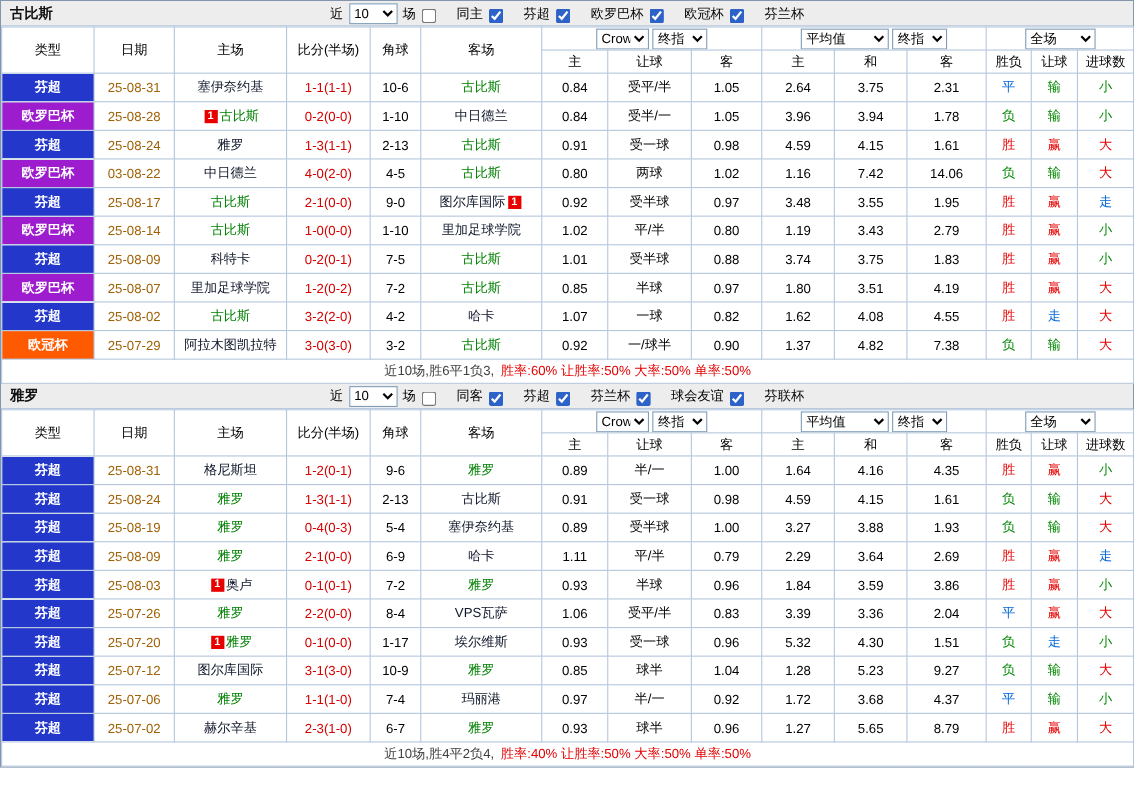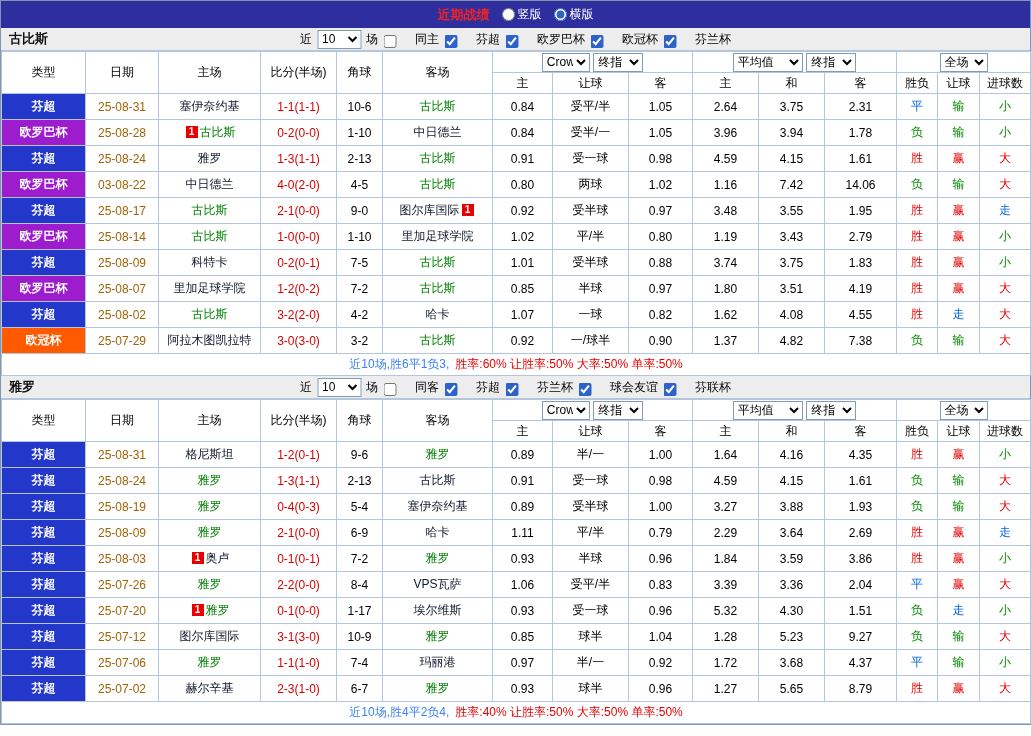--- a/index.html
+++ b/index.html
@@ -10,55 +10,44 @@
   .titlebar .title{color:var(--title-text,#ee2222);font-weight:bold;font-size:13px}
   .radio{display:inline-flex;align-items:center;gap:3px;color:#fff;font-size:12px}
   .radio input{accent-color:#2d62c8;margin:0;width:13px;height:13px}
   
   .sec-head{height:23px;background:var(--section-header-bg,#ededed);border-bottom:1px solid var(--table-border,#b4c6dc);display:flex;align-items:center;padding:0 8px;position:relative}
   .team{font-weight:bold;font-size:13px;color:#111;cursor:pointer}
   .filters{position:absolute;left:50%;transform:translateX(-50%);display:flex;align-items:center;gap:5px;white-space:nowrap}
   .filters label{display:inline-flex;align-items:flex-end;gap:19px}
   .filters input[type=checkbox]{accent-color:#2d62c8;margin:0;width:13px;height:13px}
   select{border:1px solid #7f9db9;background:#fff;height:19px;font-size:12px;font-family:inherit}
-  .sel-count{width:44px}.sel-src{width:48px}.sel-fin{width:50px}.sel-avg{width:70px}.sel-full{width:48px}
+  .sel-count{width:44px}.sel-src{width:48px}.sel-fin{width:50px}.sel-avg{width:80px}.sel-full{width:64px}
   
   table{width:100%;border-collapse:collapse;table-layout:fixed}
   th,td{border:1px solid var(--table-border,#b4c6dc);text-align:center;font-weight:normal;font-size:12px;white-space:nowrap;overflow:hidden}
   thead th{height:21px;background:#fff;color:#000}
   tbody td{height:26px}
   td.league{color:#fff;font-weight:bold}
   .dt{color:#a16207}
   .score{color:var(--score-text,#d50000)}
   .tname{color:#0f172a}
   .tname.self{color:var(--self-team,#008000)}
   .rcb{display:inline-block;width:12px;height:12px;line-height:12px;background:#e80000;color:#fff;font-size:10px;font-weight:bold;margin:0 2px;vertical-align:1px;text-align:center}
   .res-win{color:var(--result-win,#e60000)}
   .res-lose{color:var(--result-lose,#008800)}
   .res-push{color:var(--result-push,#0066dd)}
   tfoot td{height:22px}
-  .sum-pre{color:#3b82f6}
+  .sum-pre{color:#404040}
   .sum-stats{color:var(--result-win,#e60000);margin-left:6px}
 </style>
 </head>
 <body>
 
 <div class="wrap">
 
-  <div class="titlebar">
-    <span class="title">近期战绩</span>
-    <label class="radio">
-      <input type="radio" name="layout" style="">
-      <span>竖版</span>
-    </label>
-    <label class="radio">
-      <input type="radio" name="layout" checked="" style="">
-      <span>横版</span>
-    </label>
-  </div>
 
   <section>
     <div class="sec-head">
       <span class="team">古比斯</span>
       <div class="filters">
         <span>近</span>
         <select class="sel-count"><option>10</option></select>
         <span>场</span>
         <label>
             <input type="checkbox" style="">

